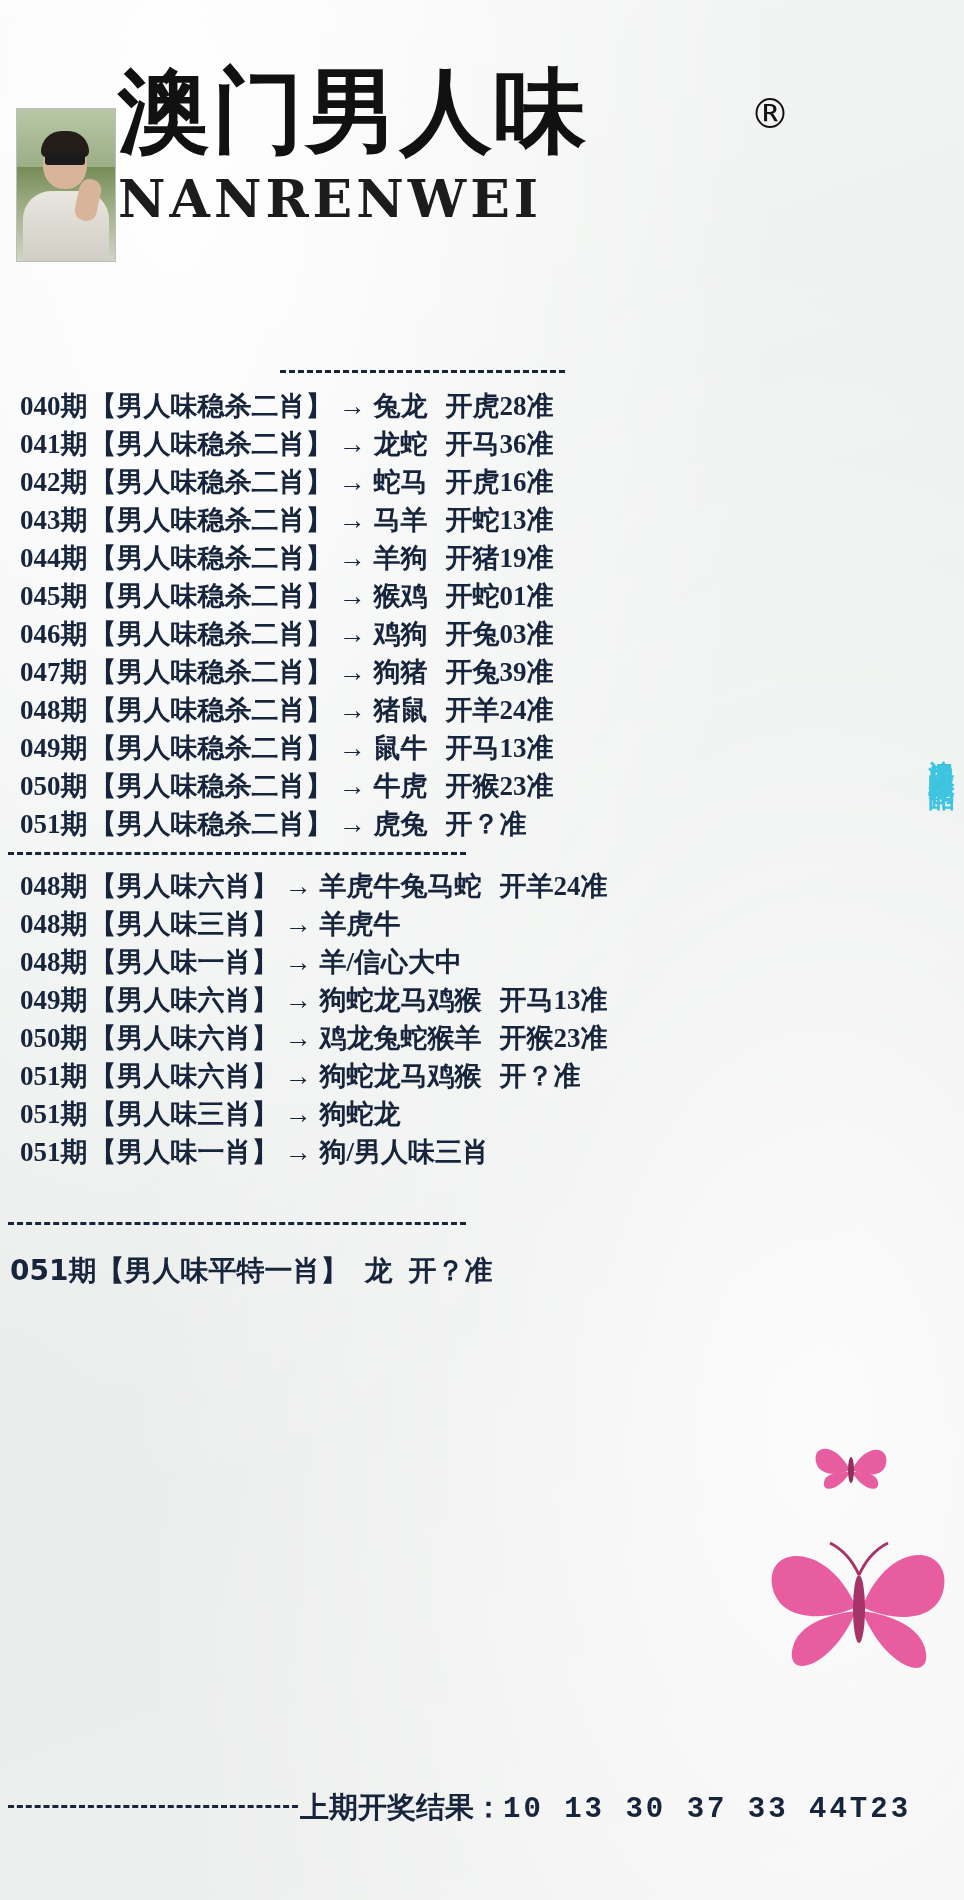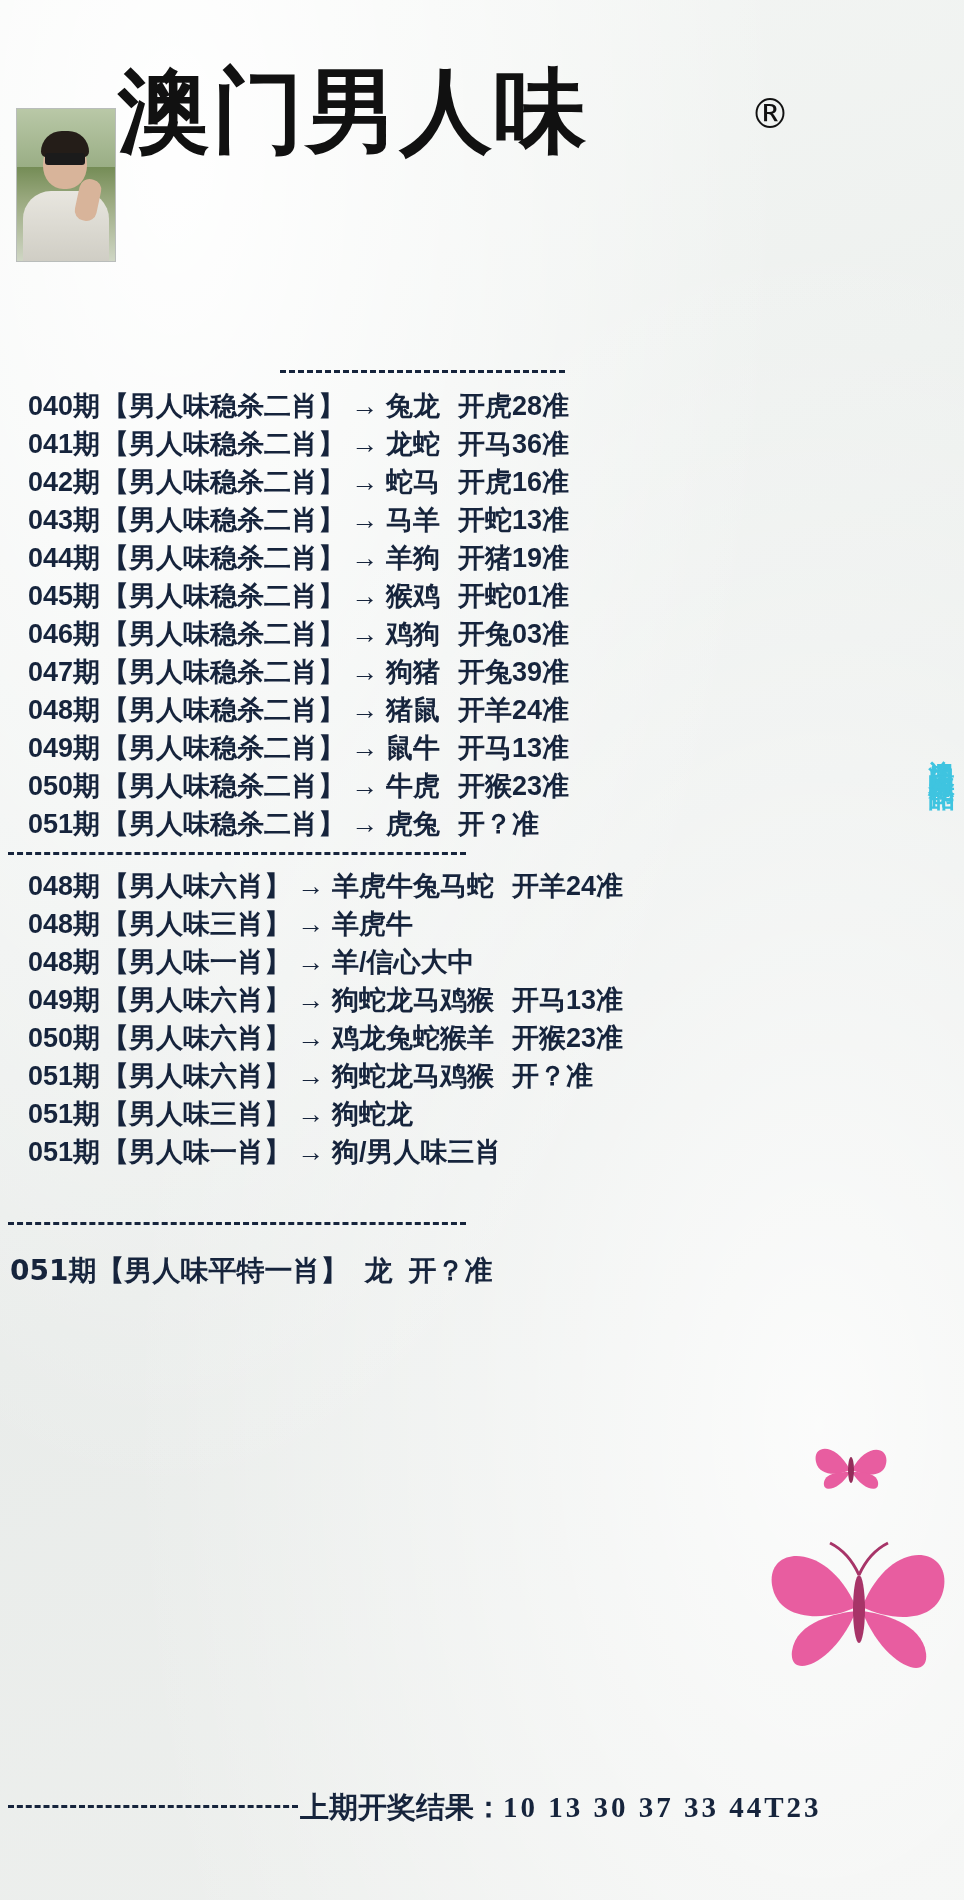--- a/index.html
+++ b/index.html
@@ -147,23 +147,22 @@
     position: absolute;
     left: 20px;
     top: 388px;
     width: 920px;
   }
   .row {
     display: flex;
     align-items: baseline;
     height: 38px;
     white-space: nowrap;
-    font-family: Liberation Sans, sans-serif;
+    font-family: Liberation Serif, serif;
     color: #16243c;
-    margin-left: 8px;
   }
   .row .period {
     font-size: 27px;
     font-weight: 700;
     letter-spacing: 0px;
   }
   .row .title {
     font-size: 27px;
     font-weight: 700;
     margin-left: 2px;
@@ -233,21 +232,21 @@
     position: absolute;
     left: 8px;
     bottom: 92px;
     width: 290px;
     border-top: 3px dashed #16243c;
   }
   .footer-result {
     position: absolute;
     left: 300px;
     bottom: 72px;
-    font-family: Liberation Serif, serif;
+    font-family: Liberation Mono, monospace;
     font-weight: 700;
     font-size: 29px;
     color: #16243c;
     white-space: nowrap;
   }
   .footer-result .nums {
     letter-spacing: 3px;
   }
   .footer-slogan {
     position: absolute;
@@ -272,20 +271,21 @@
       <div class="body"></div>
       <div class="arm"></div>
       <div class="face"></div>
       <div class="hair"></div>
       <div class="glasses"></div>
     </div>
 
     <div class="brand">
       <div class="brand-cn">澳门男人味</div>
       <div class="brand-reg">®</div>
+      <div class="brand-en">NANRENWEI</div>
     </div>
   </div>
 
 
   <div class="dashed" style="left:280px; top:370px; width:285px;"></div>
 
   <div class="rows">
     <div class="row">
       <span class="period">040期</span>
       <span class="title">【男人味稳杀二肖】</span>

